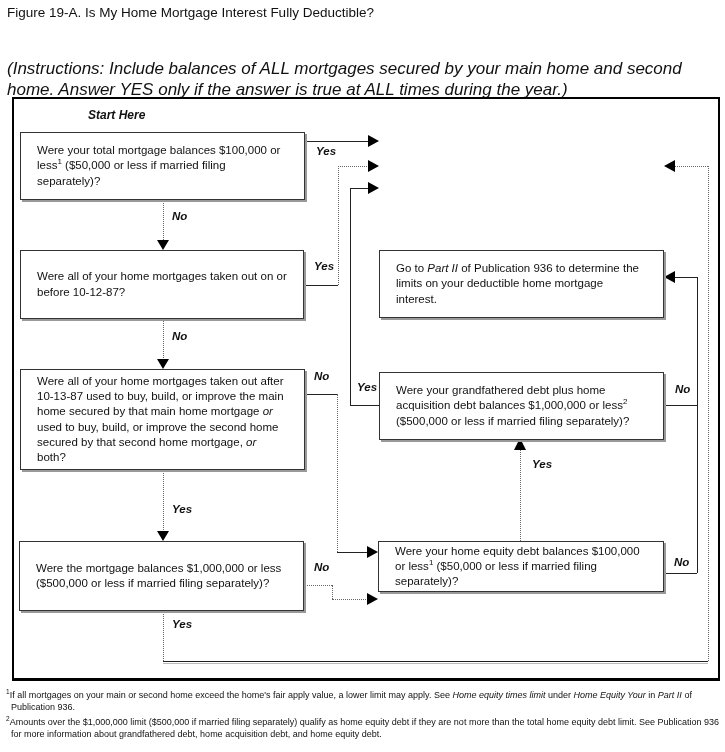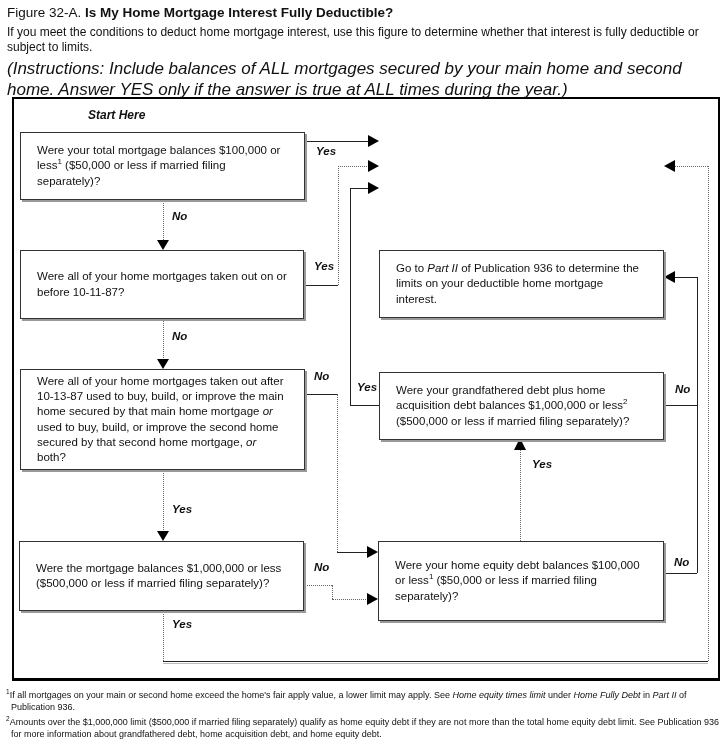--- a/index.html
+++ b/index.html
@@ -1,20 +1,20 @@
 <!DOCTYPE html>
 <html><head>
 <meta charset="utf-8">
 <style>
   html,body{margin:0;padding:0;background:#fff;}
   .page{position:relative;width:725px;height:752px;background:#fff;
         font-family:"Liberation Sans","DejaVu Sans",sans-serif;color:#111;overflow:hidden;}
   .title-line{position:absolute;left:7px;top:5px;font-size:13.5px;}
   .title-line .fig{font-weight:normal;}
-  .title-line .ttl{font-weight:bold;}
+  .title-line .ttl{font-weight:normal;}
   .intro{position:absolute;left:7px;top:25px;width:712px;font-size:12px;line-height:1.22;}
   .instr{position:absolute;left:7px;top:59px;width:676px;font-size:17px;line-height:1.22;font-style:italic;}
   .outer{position:absolute;left:12px;top:97px;width:704px;height:579px;border:2px solid #000;border-bottom-width:3px;background:#fff;}
   .start{position:absolute;left:88px;top:108px;font-size:12px;font-weight:bold;font-style:italic;}
   .qbox{position:absolute;background:#fff;border:1.5px solid #333;box-shadow:2px 2px 0 #999;
         display:flex;align-items:center;padding:4px 16px;box-sizing:border-box;
         font-size:11.5px;line-height:1.32;z-index:3;}
   .qbox sup{font-size:8px;line-height:0;}
   .hl{position:absolute;border-top:1px solid #222;z-index:1;}
   .vl{position:absolute;border-left:1px solid #222;z-index:1;}
@@ -31,49 +31,48 @@
   .fn{padding-left:5px;text-indent:-5px;margin-bottom:2px;}
   .fn sup{font-size:6.5px;}
   .fn i{font-style:italic;}
 </style>
 </head>
 <body>
 
 <div class="page">
 
   <div class="title-line">
-    <span class="fig">Figure 32-A.</span>
+    <span class="fig">Figure 19-A.</span>
     <span class="ttl">Is My Home Mortgage Interest Fully Deductible?</span>
   </div>
-  <div class="intro">If you meet the conditions to deduct home mortgage interest, use this figure to determine whether that interest is fully deductible or subject to limits.</div>
   <div class="instr">(Instructions: Include balances of ALL mortgages secured by your main home and second home. Answer YES only if the answer is true at ALL times during the year.)</div>
 
   <div class="outer"></div>
   <div class="start">Start Here</div>
 
   <div class="qbox" style="left:20px;top:132px;width:285px;height:68px;">
     <div><span>Were your total mortgage balances $100,000 or less</span><sup>1</sup><span> ($50,000 or less if married filing separately)?</span></div>
   </div>
   <div class="qbox" style="left:20px;top:250px;width:284px;height:69px;">
-    <div>Were all of your home mortgages taken out on or before 10-11-87?</div>
+    <div>Were all of your home mortgages taken out on or before 10-12-87?</div>
   </div>
   <div class="qbox" style="left:20px;top:369px;width:285px;height:101px;">
     <div><span>Were all of your home mortgages taken out after 10-13-87 used to buy, build, or improve the main home secured by that main home mortgage </span><i>or</i><span> used to buy, build, or improve the second home secured by that second home mortgage, </span><i>or</i><span> both?</span></div>
   </div>
   <div class="qbox" style="left:19px;top:541px;width:285px;height:70px;">
     <div>Were the mortgage balances $1,000,000 or less ($500,000 or less if married filing separately)?</div>
   </div>
 
   <div class="qbox" style="left:379px;top:250px;width:285px;height:68px;">
     <div><span>Go to </span><i>Part II</i><span> of Publication 936 to determine the limits on your deductible home mortgage interest.</span></div>
   </div>
   <div class="qbox" style="left:379px;top:372px;width:285px;height:68px;">
     <div><span>Were your grandfathered debt plus home acquisition debt balances $1,000,000 or less</span><sup>2</sup><span> ($500,000 or less if married filing separately)?</span></div>
   </div>
-  <div class="qbox" style="left:378px;top:541px;width:286px;height:80px;">
+  <div class="qbox" style="left:378px;top:541px;width:286px;height:51px;">
     <div><span>Were your home equity debt balances $100,000 or less</span><sup>1</sup><span> ($50,000 or less if married filing separately)?</span></div>
   </div>
 
   <div class="vl dot" style="left:163px;top:200px;height:40px;"></div>
   <div class="hl" style="left:305px;top:141px;width:64px;"></div>
   <div class="hl" style="left:304px;top:285px;width:34px;"></div>
   <div class="vl dot" style="left:338px;top:166px;height:119px;"></div>
   <div class="hl dot" style="left:338px;top:166px;width:31px;"></div>
   <div class="vl dot" style="left:163px;top:319px;height:41px;"></div>
   <div class="hl" style="left:305px;top:394px;width:33px;"></div>
@@ -115,17 +114,17 @@
   <div class="lbl" style="left:312px;top:370px;">No</div>
   <div class="lbl" style="left:170px;top:503px;">Yes</div>
   <div class="lbl" style="left:312px;top:561px;">No</div>
   <div class="lbl" style="left:170px;top:618px;">Yes</div>
   <div class="lbl" style="left:355px;top:381px;">Yes</div>
   <div class="lbl" style="left:673px;top:383px;">No</div>
   <div class="lbl" style="left:530px;top:458px;">Yes</div>
   <div class="lbl" style="left:672px;top:556px;">No</div>
 
   <div class="fns">
-    <div class="fn"><sup>1</sup><span>If all mortgages on your main or second home exceed the home's fair apply value, a lower limit may apply. See </span><i>Home equity times limit</i><span> under </span><i>Home Fully Debt</i><span> in </span><i>Part II</i><span> of Publication 936.</span></div>
+    <div class="fn"><sup>1</sup><span>If all mortgages on your main or second home exceed the home's fair apply value, a lower limit may apply. See </span><i>Home equity times limit</i><span> under </span><i>Home Equity Your</i><span> in </span><i>Part II</i><span> of Publication 936.</span></div>
     <div class="fn"><sup>2</sup><span>Amounts over the $1,000,000 limit ($500,000 if married filing separately) qualify as home equity debt if they are not more than the total home equity debt limit. See Publication 936 for more information about grandfathered debt, home acquisition debt, and home equity debt.</span></div>
   </div>
 
 </div>
 
 </body></html>

